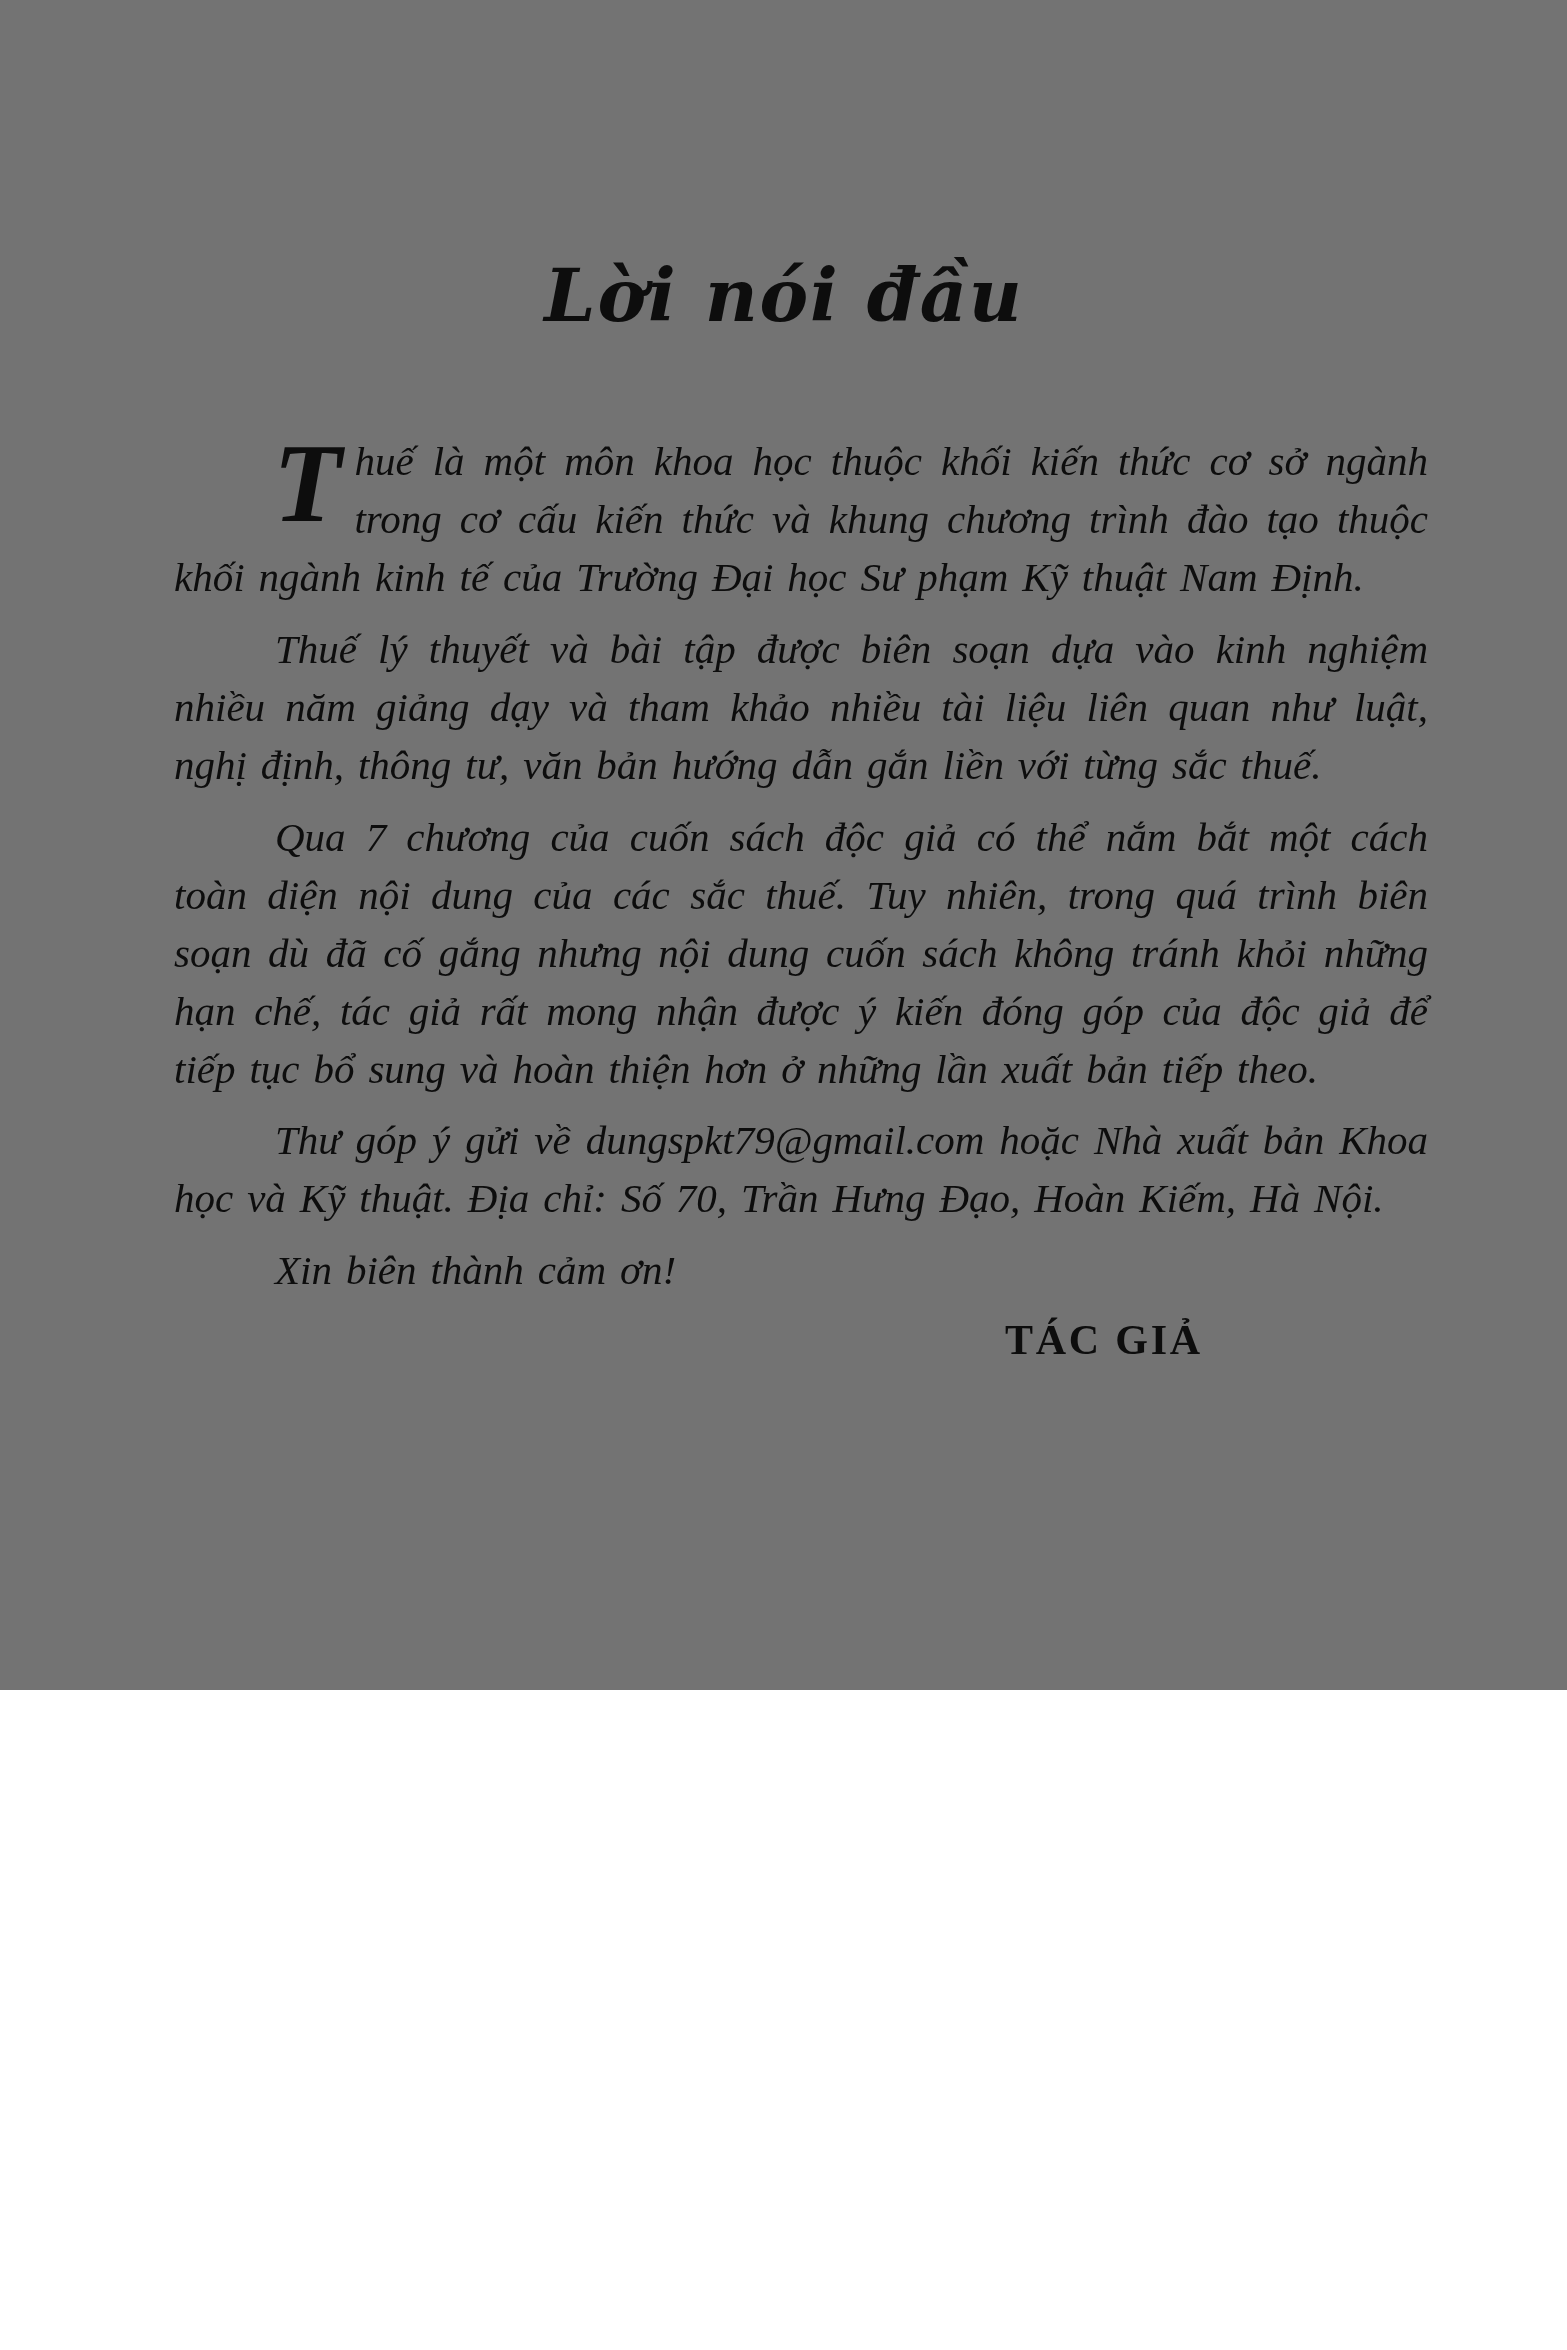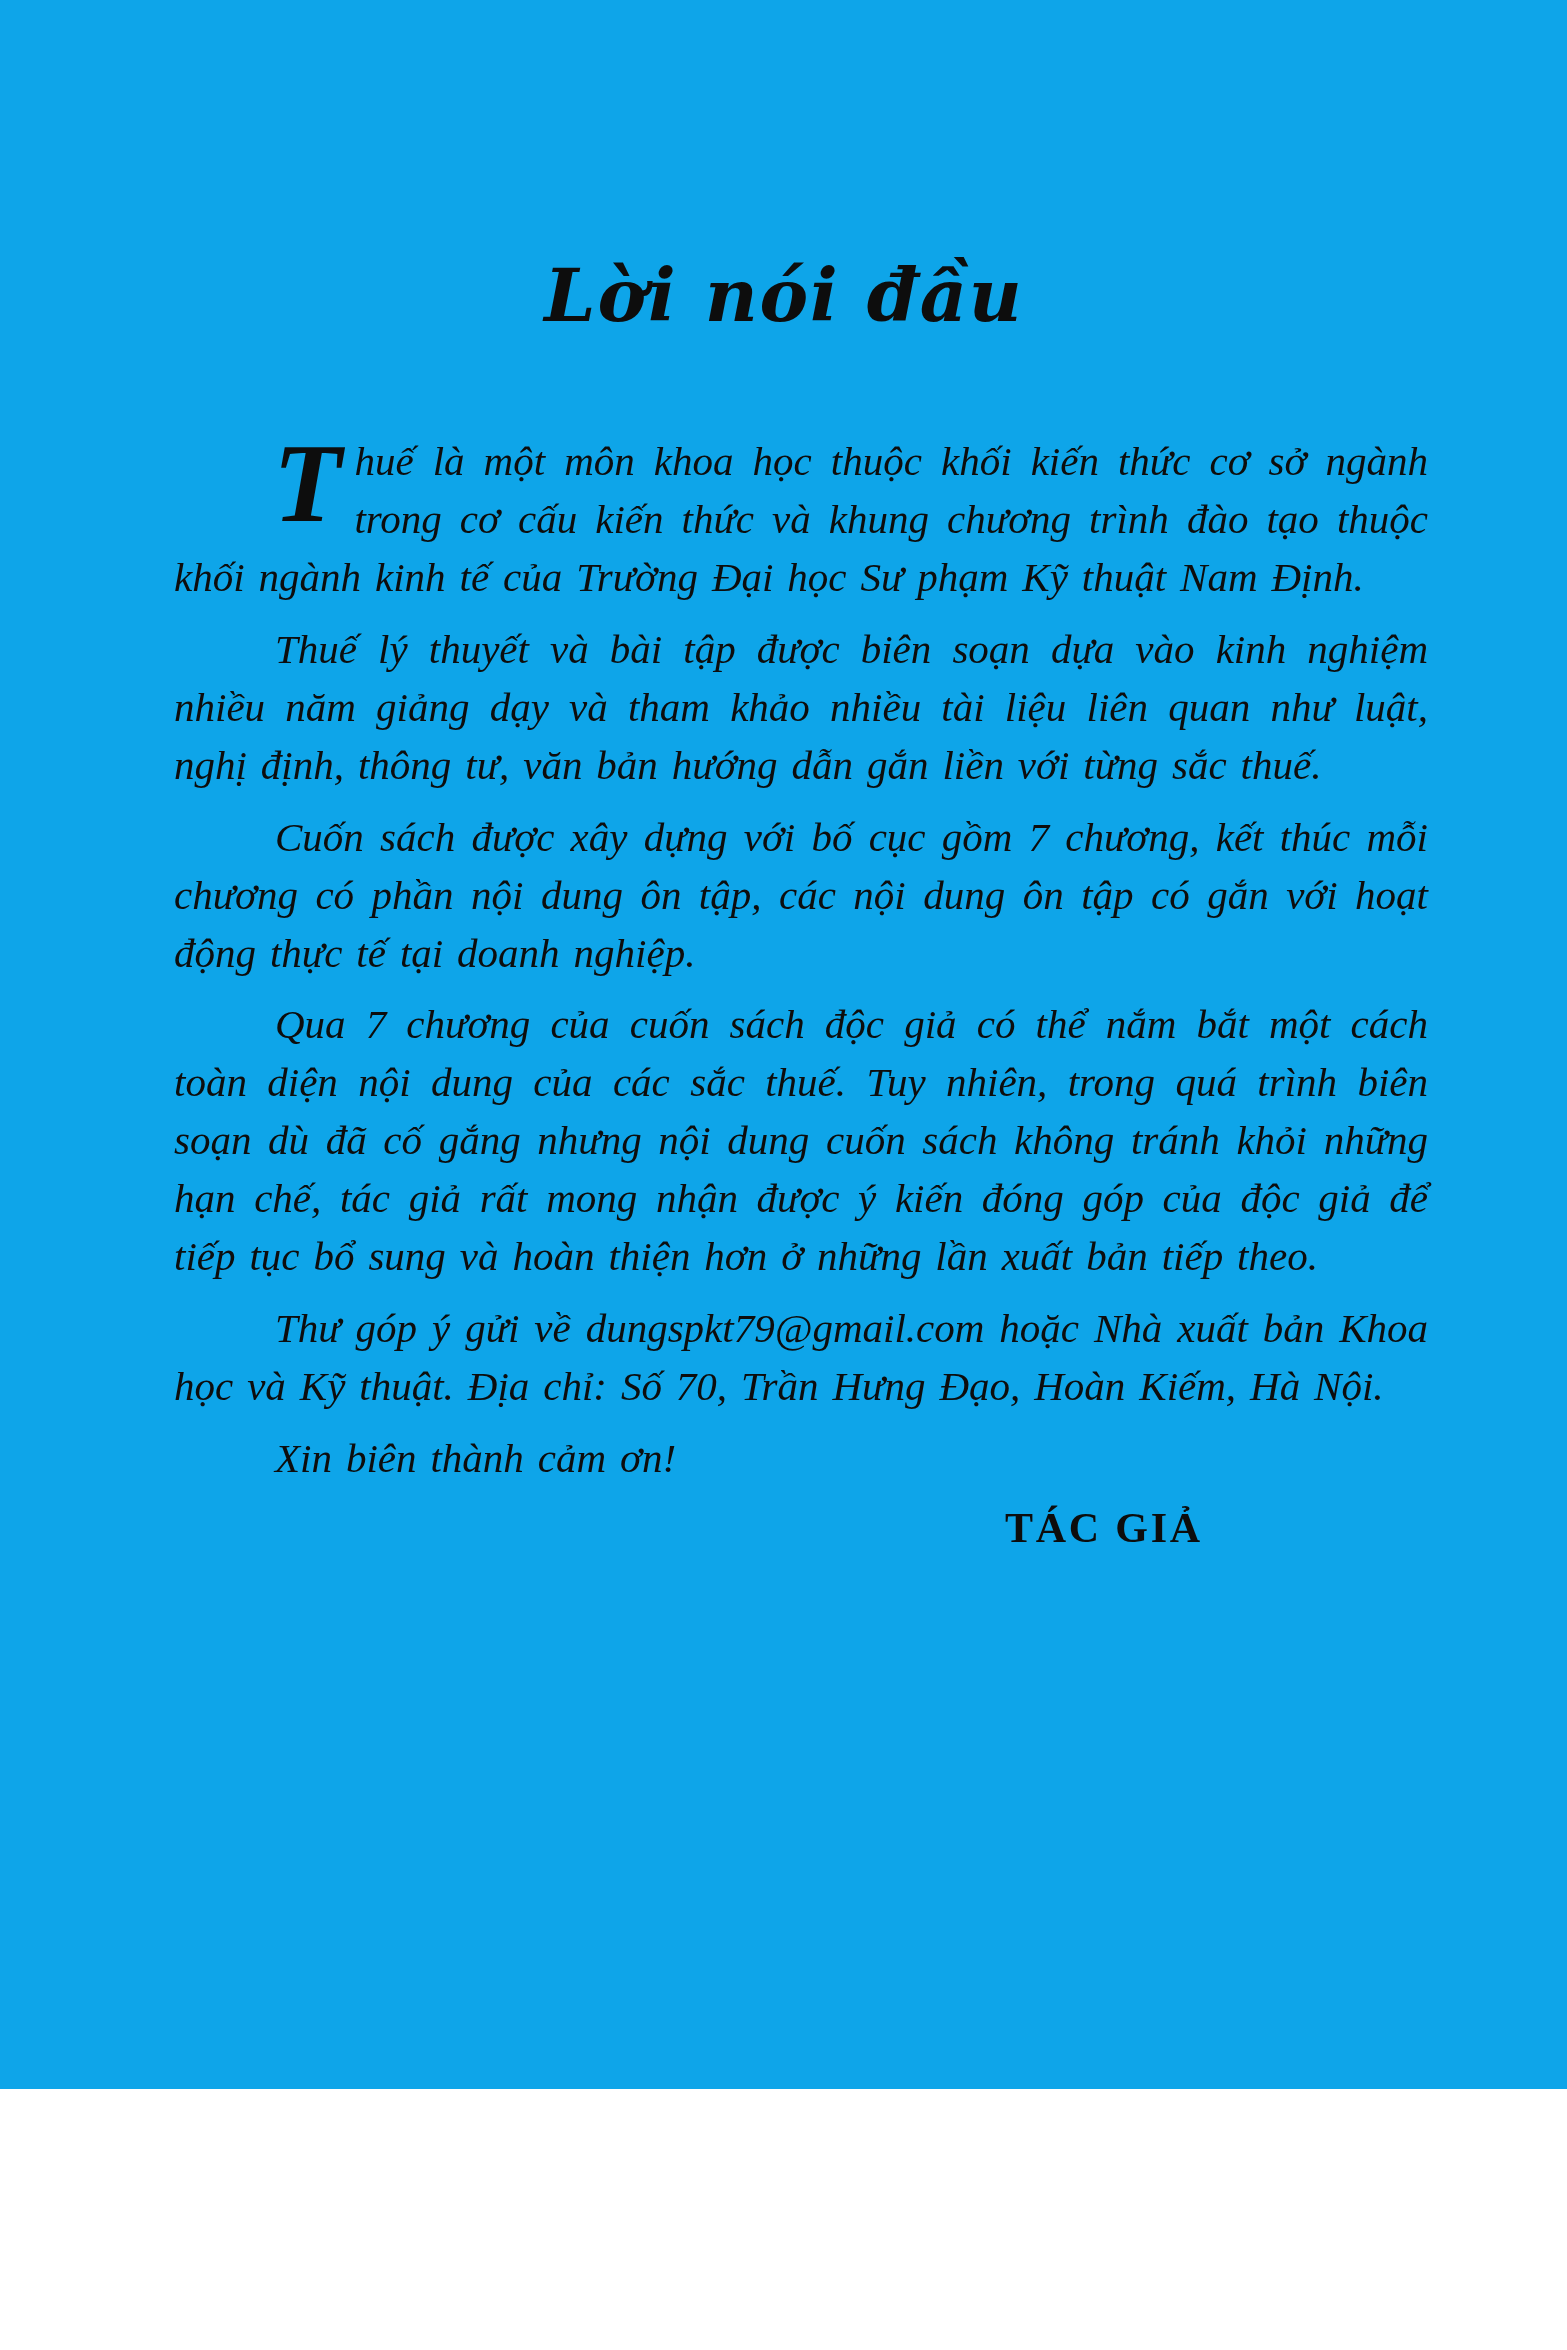--- a/index.html
+++ b/index.html
@@ -3,22 +3,22 @@
 <meta charset="utf-8">
 <style>
   html, body {
     margin: 0;
     padding: 0;
     background: #ffffff;
   }
   .page {
     position: relative;
     width: 1568px;
-    height: 2089px;
-    background: #0ea5e9;
+    height: 1690px;
+    background: #737373;
     overflow: hidden;
     font-family: "Liberation Serif", serif;
     color: #0d0d0d;
   }
   .doc-title {
     position: absolute;
     top: 255px;
     left: 0;
     width: 1568px;
     text-align: center;
@@ -95,21 +95,20 @@
 
   <div class="content">
 
     <p class="para first">
       <span class="drop-cap">T</span><span>huế là một môn khoa học thuộc khối kiến thức cơ sở ngành trong cơ cấu kiến thức và khung chương trình đào tạo thuộc khối ngành kinh tế của Trường Đại học Sư phạm Kỹ thuật Nam Định.</span>
     </p>
 
 
     <p class="para">Thuế lý thuyết và bài tập được biên soạn dựa vào kinh nghiệm nhiều năm giảng dạy và tham khảo nhiều tài liệu liên quan như luật, nghị định, thông tư, văn bản hướng dẫn gắn liền với từng sắc thuế.</p>
 
-    <p class="para">Cuốn sách được xây dựng với bố cục gồm 7 chương, kết thúc mỗi chương có phần nội dung ôn tập, các nội dung ôn tập có gắn với hoạt động thực tế tại doanh nghiệp.</p>
 
     <p class="para">Qua 7 chương của cuốn sách độc giả có thể nắm bắt một cách toàn diện nội dung của các sắc thuế. Tuy nhiên, trong quá trình biên soạn dù đã cố gắng nhưng nội dung cuốn sách không tránh khỏi những hạn chế, tác giả rất mong nhận được ý kiến đóng góp của độc giả để tiếp tục bổ sung và hoàn thiện hơn ở những lần xuất bản tiếp theo.</p>
 
     <p class="para">Thư góp ý gửi về dungspkt79@gmail.com hoặc Nhà xuất bản Khoa học và Kỹ thuật. Địa chỉ: Số 70, Trần Hưng Đạo, Hoàn Kiếm, Hà Nội.</p>
 
     <p class="para">Xin biên thành cảm ơn!</p>
 
     <div class="signature">TÁC GIẢ</div>
 
   </div>

